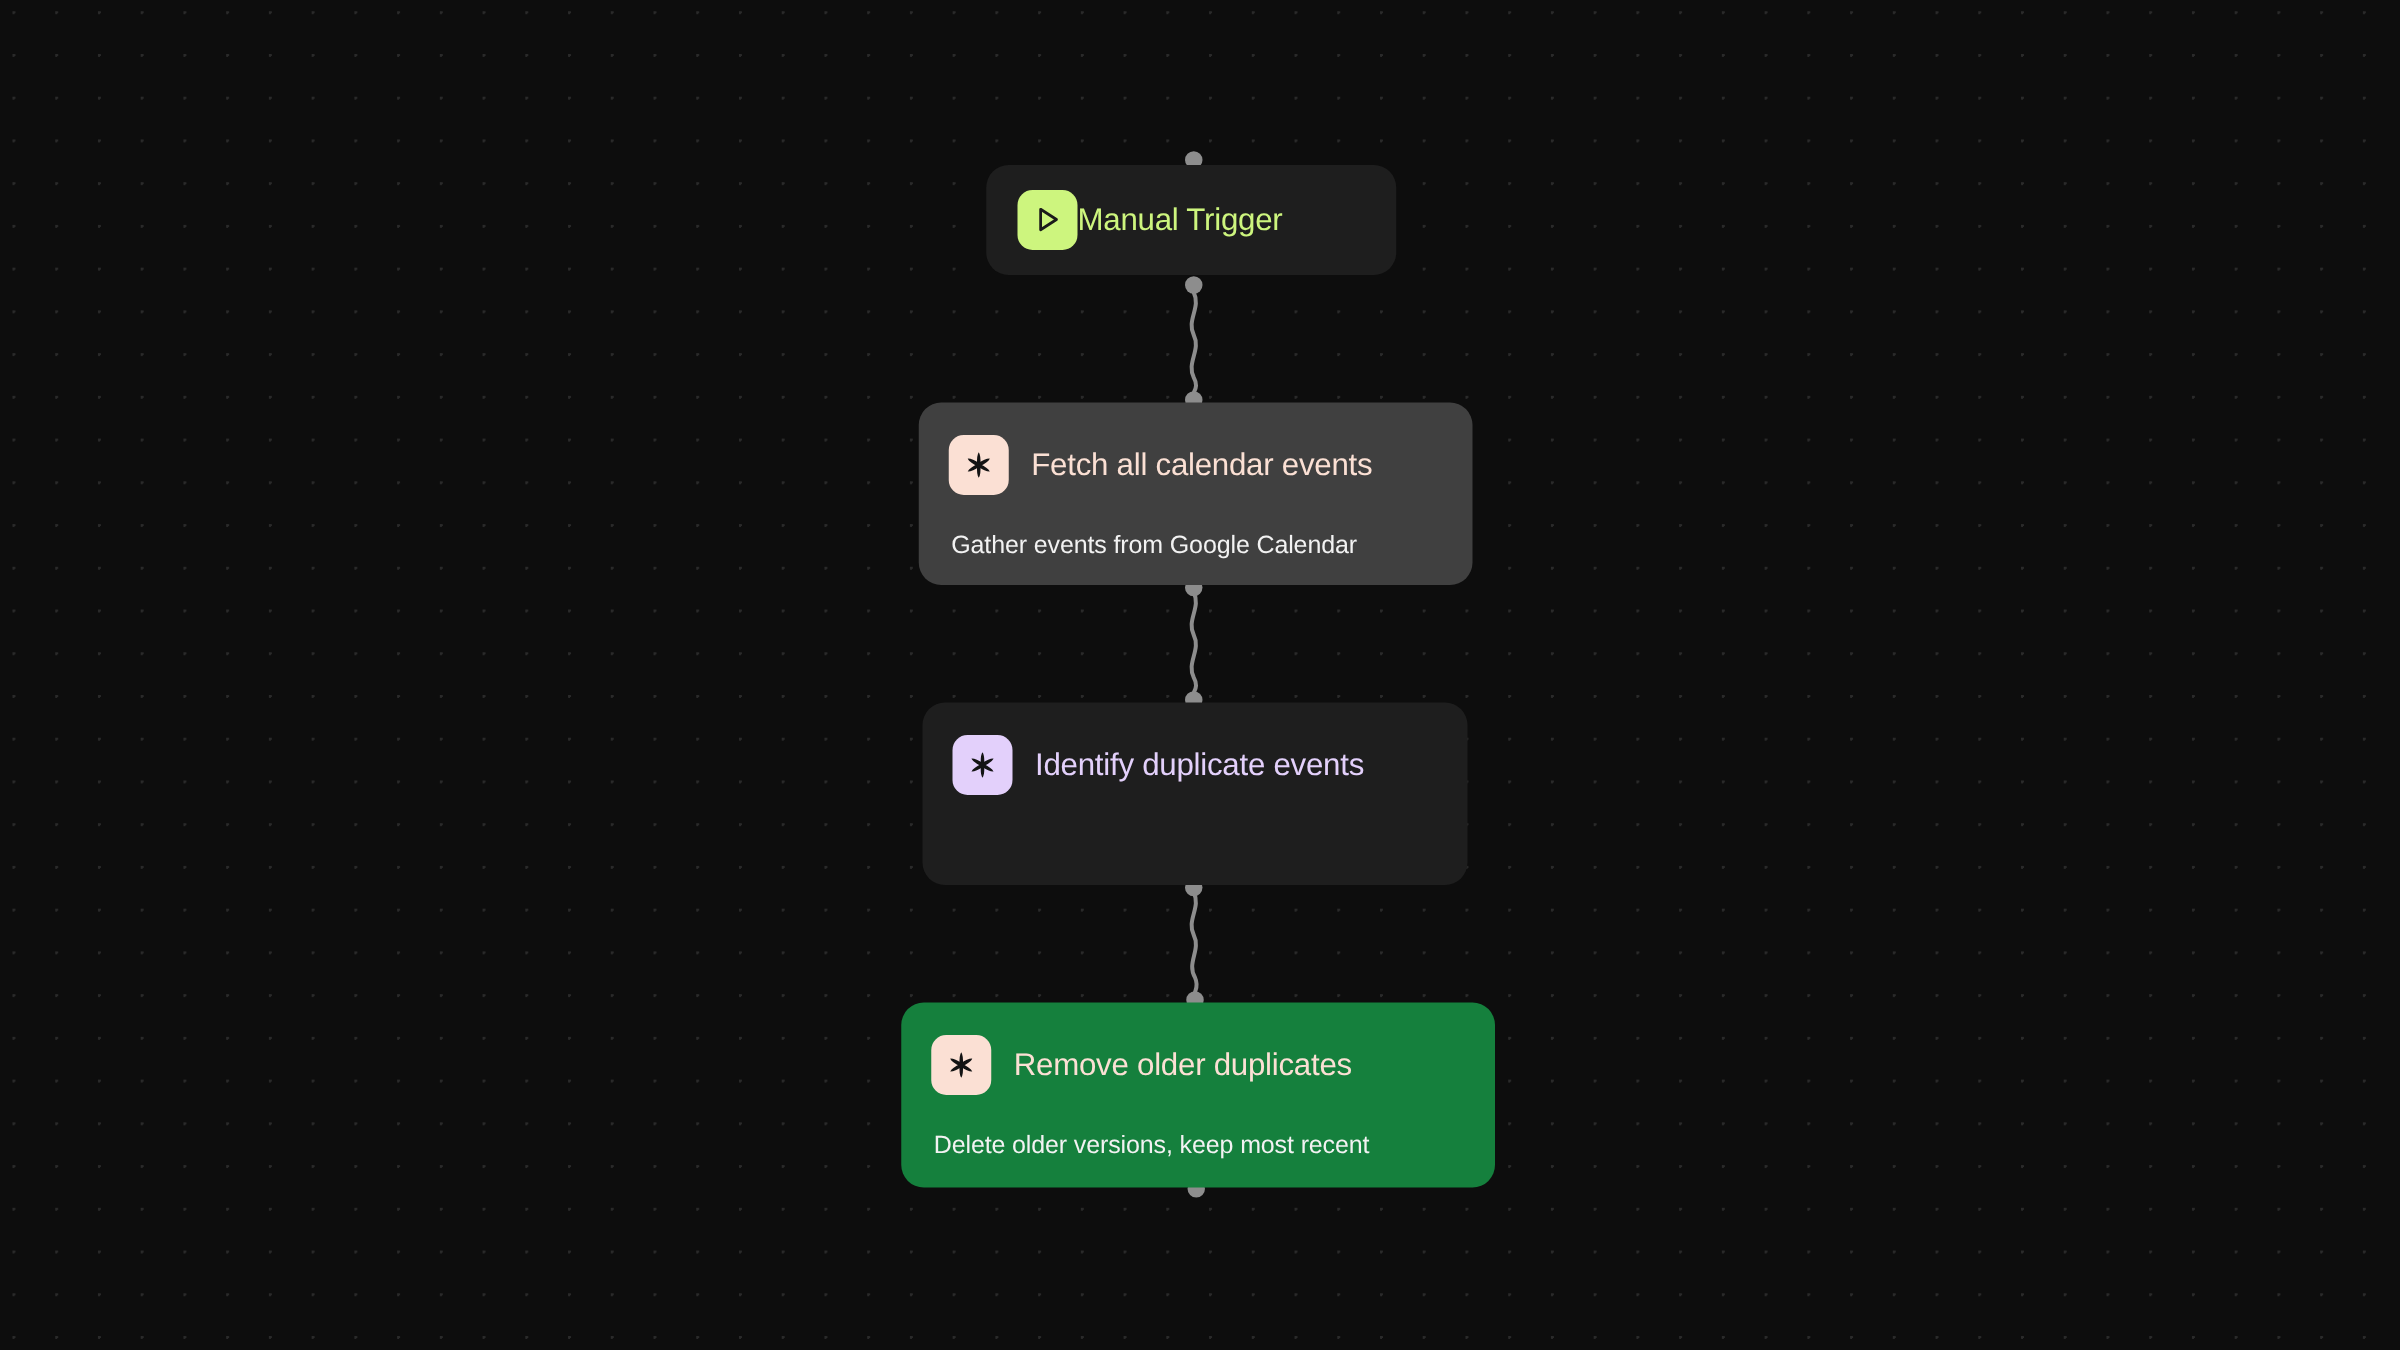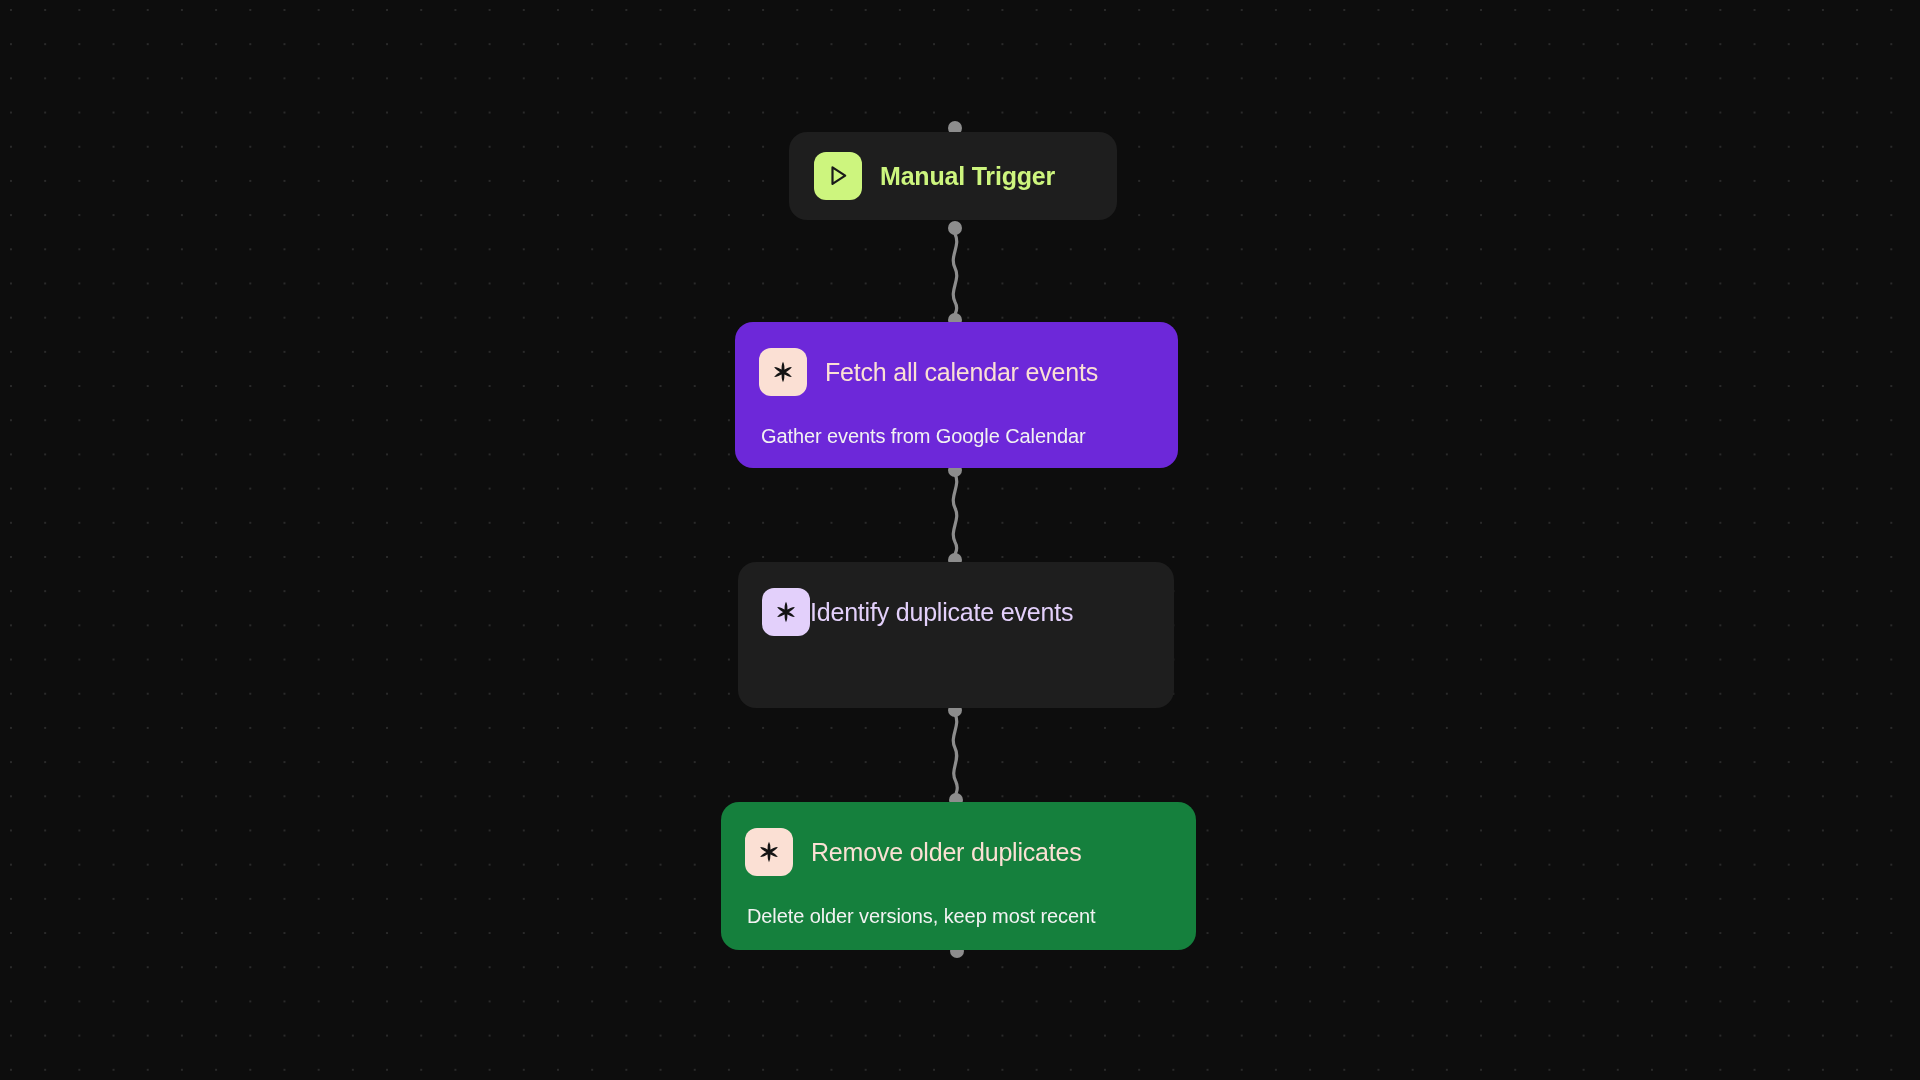--- a/index.html
+++ b/index.html
@@ -70,40 +70,40 @@
     left:789px; top:132px;
     width:328px; height:88px;
   }
   #node-trigger .node-row {
     padding:0 0 0 25px;
     height:88px;
   }
   #node-trigger .node-icon {
     width:48px; height:48px;
   }
-  #node-trigger .node-title { margin-left:18px;font-weight:bold; }
+  #node-trigger .node-title { margin-left:0; }
 
   
   #node-fetch {
     left:735px; top:322px;
     width:443px; height:146px;
   }
   #node-fetch .node-row { padding:26px 0 0 24px; }
   #node-fetch .node-icon { width:48px; height:48px; }
   #node-fetch .node-title { margin-left:18px; }
   #node-fetch .node-desc  { margin:30px 0 0 26px; }
 
   
   #node-identify {
     left:738px; top:562px;
     width:436px; height:146px;
   }
   #node-identify .node-row { padding:26px 0 0 24px; }
   #node-identify .node-icon { width:48px; height:48px; }
-  #node-identify .node-title { }
+  #node-identify .node-title { margin-left:18px; }
   #node-identify .node-desc  { margin:30px 0 0 26px; }
 
   
   #node-remove {
     left:721px; top:802px;
     width:475px; height:148px;
   }
   #node-remove .node-row { padding:26px 0 0 24px; }
   #node-remove .node-icon { width:48px; height:48px; }
   #node-remove .node-title { margin-left:18px; }
@@ -152,21 +152,21 @@
     <div class="node-row">
       <div class="node-icon" id="icon-trigger" style="background: rgb(205, 245, 126);">
         <svg width="26" height="26" viewBox="0 0 26 26">
           <path d="M 7.5 4.4 L 20.2 12.6 L 7.5 20.8 Z" fill="none" stroke="#1a1a1a" stroke-width="2.2" stroke-linejoin="round" stroke-linecap="round"></path>
         </svg>
       </div>
       <div class="node-title" id="title-trigger" style="color: rgb(205, 245, 126);">Manual Trigger</div>
     </div>
   </div>
 
-  <div class="node" id="node-fetch" style="background: #6d28d9;">
+  <div class="node" id="node-fetch" style="background: #404040;">
     <div class="node-row">
       <div class="node-icon" id="icon-fetch" style="background: rgb(251, 224, 212);">
         <svg width="28" height="28" viewBox="0 0 28 28" class="aster">
             <path d="M 15.28 14.00 Q 15.90 6.66 14.00 3.80 Q 12.10 6.66 12.72 14.00 Z M 14.64 15.10 Q 21.31 11.97 22.83 8.90 Q 19.41 8.68 13.36 12.90 Z M 13.36 15.10 Q 19.41 19.32 22.83 19.10 Q 21.31 16.03 14.64 12.90 Z M 12.72 14.00 Q 12.10 21.34 14.00 24.20 Q 15.90 21.34 15.28 14.00 Z M 13.36 12.90 Q 6.69 16.03 5.17 19.10 Q 8.59 19.32 14.64 15.10 Z M 14.64 12.90 Q 8.59 8.68 5.17 8.90 Q 6.69 11.97 13.36 15.10 Z " fill="#141414"></path>
             <circle cx="14" cy="14" r="2.5" fill="#141414"></circle>
           </svg>
       </div>
       <div class="node-title" id="title-fetch" style="color: rgb(251, 224, 212);">Fetch all calendar events</div>
     </div>
     <div class="node-desc">Gather events from Google Calendar</div>

